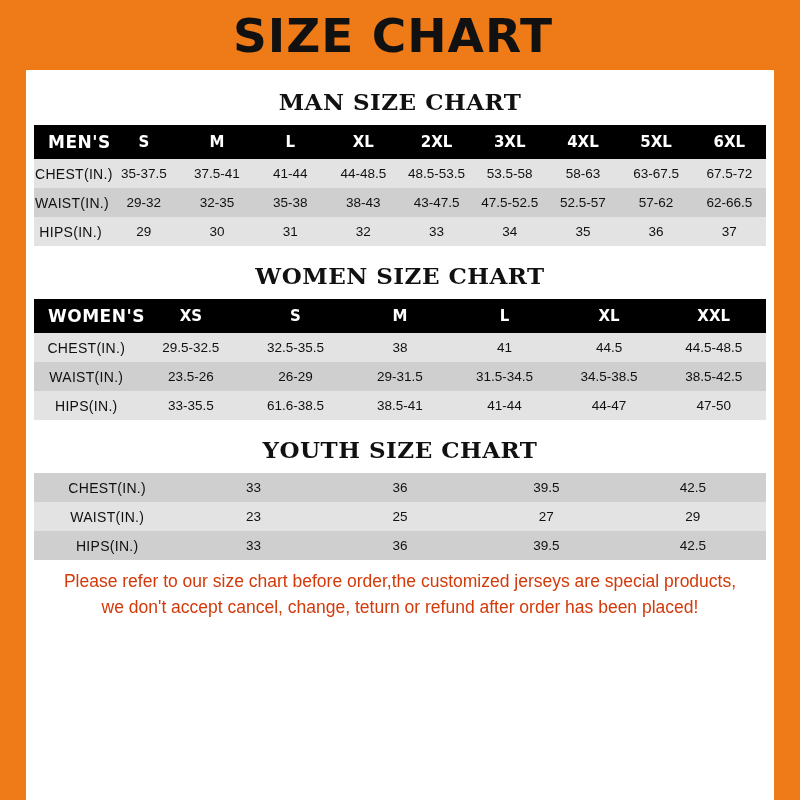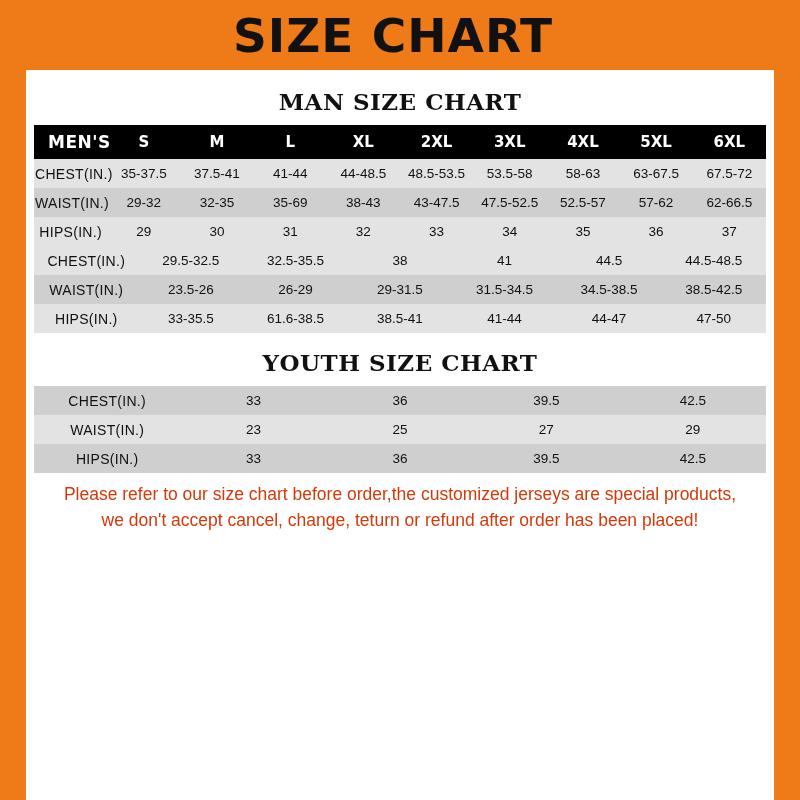--- a/index.html
+++ b/index.html
@@ -143,21 +143,21 @@
         <td>48.5-53.5</td>
         <td>53.5-58</td>
         <td>58-63</td>
         <td>63-67.5</td>
         <td>67.5-72</td>
       </tr>
       <tr class="even">
         <td class="rowlabel">WAIST(IN.)</td>
         <td>29-32</td>
         <td>32-35</td>
-        <td>35-69</td>
+        <td>35-38</td>
         <td>38-43</td>
         <td>43-47.5</td>
         <td>47.5-52.5</td>
         <td>52.5-57</td>
         <td>57-62</td>
         <td>62-66.5</td>
       </tr>
       <tr class="odd">
         <td class="rowlabel">HIPS(IN.)</td>
         <td>29</td>
@@ -166,22 +166,32 @@
         <td>32</td>
         <td>33</td>
         <td>34</td>
         <td>35</td>
         <td>36</td>
         <td>37</td>
       </tr>
     </tbody>
       </table>
 
+    <div class="section-title">WOMEN SIZE CHART</div>
     <table class="size">
       <tbody>
+          <tr class="head-row">
+        <td class="rowlabel">WOMEN'S</td>
+        <td>XS</td>
+        <td>S</td>
+        <td>M</td>
+        <td>L</td>
+        <td>XL</td>
+        <td>XXL</td>
+      </tr>
       <tr class="odd">
         <td class="rowlabel">CHEST(IN.)</td>
         <td>29.5-32.5</td>
         <td>32.5-35.5</td>
         <td>38</td>
         <td>41</td>
         <td>44.5</td>
         <td>44.5-48.5</td>
       </tr>
       <tr class="even">

